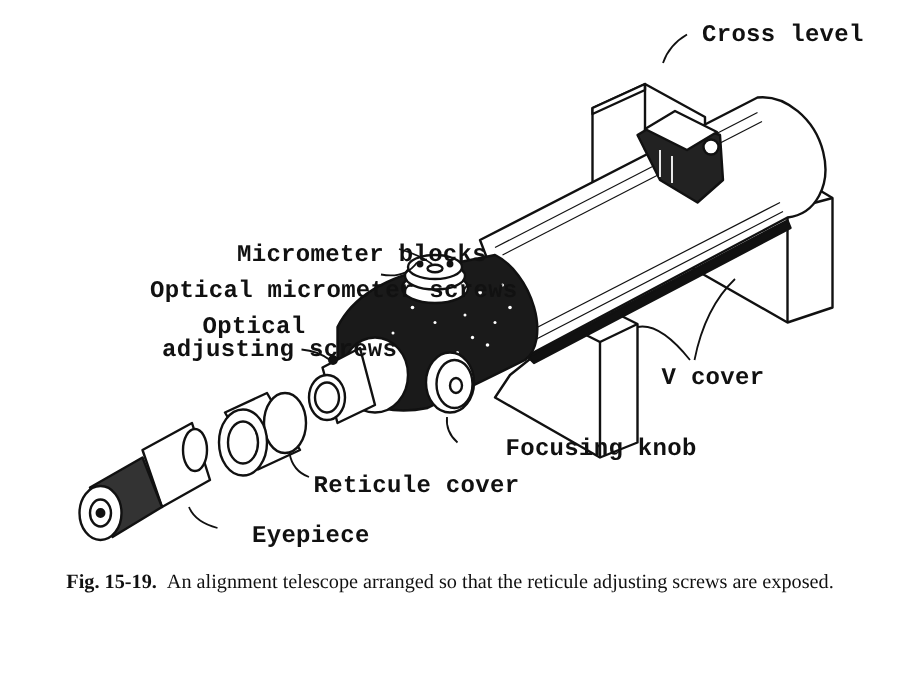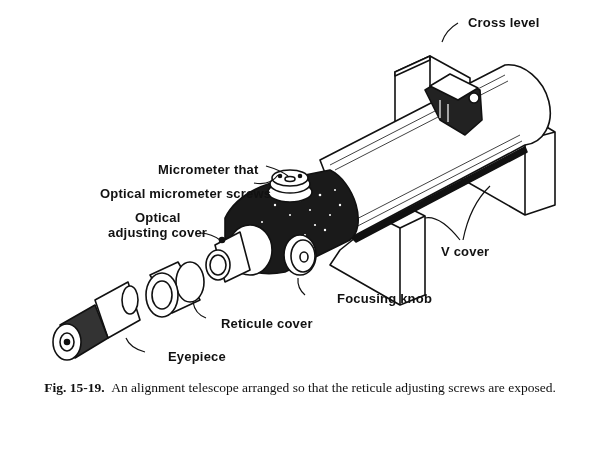--- a/index.html
+++ b/index.html
@@ -1,21 +1,21 @@
 <!DOCTYPE html>
 <html><head>
 <meta charset="utf-8">
 <style>
   html, body { margin: 0; padding: 0; background: #ffffff; }
   body { width: 600px; height: 450px; position: relative; overflow: hidden; }
   #figure { position: absolute; left: 0; top: 0; width: 600px; height: 370px; }
   .label {
     position: absolute;
-    font-family: Liberation Sans, sans-serif;
-    font-size: 13px;
+    font-family: Liberation Mono, monospace;
+    font-size: 16px;
     letter-spacing: 0.2px;
     color: #111;
     white-space: nowrap;
     line-height: 14px;
   }
   .label.bold { font-weight: bold; }
   #caption {
     position: absolute; left: 0; width: 600px; top: 380px;
     text-align: center;
     font-family: "Liberation Serif", serif;
@@ -131,25 +131,25 @@
       <path d="M 460 240 Q 440 215 425 218"></path>
       <path d="M 463 240 Q 470 205 490 186"></path>
       <path d="M 305 295 Q 297 288 298 278"></path>
       <path d="M 206 318 Q 195 314 193 302"></path>
       <path d="M 145 352 Q 130 348 126 338"></path>
     </g>
   </g>
 </svg>
 
 <span class="label bold" style="left:468px; top:16px;">Cross level</span>
-<span class="label bold" style="left:158px; top:163px;">Micrometer that</span>
+<span class="label bold" style="left:158px; top:163px;">Micrometer blocks</span>
 <span class="label bold" style="left:100px; top:187px;">Optical micrometer screws</span>
 <span class="label bold" style="left:135px; top:211px;">Optical</span>
-<span class="label bold" style="left:108px; top:226px;">adjusting cover</span>
+<span class="label bold" style="left:108px; top:226px;">adjusting screws</span>
 <span class="label bold" style="left:441px; top:245px;">V cover</span>
 <span class="label bold" style="left:312px; top:292px;margin-left:25px;">Focusing knob</span>
-<span class="label bold" style="left:221px; top:317px;">Reticule cover</span>
+<span class="label bold" style="left:209px; top:317px;">Reticule cover</span>
 <span class="label bold" style="left:148px; top:350px;margin-left:20px;">Eyepiece</span>
 
 <div id="caption">
   <span class="fig-num">Fig. 15-19.</span>
   <span>An alignment telescope arranged so that the reticule adjusting screws are exposed.</span>
 </div>
 
 </body></html>

